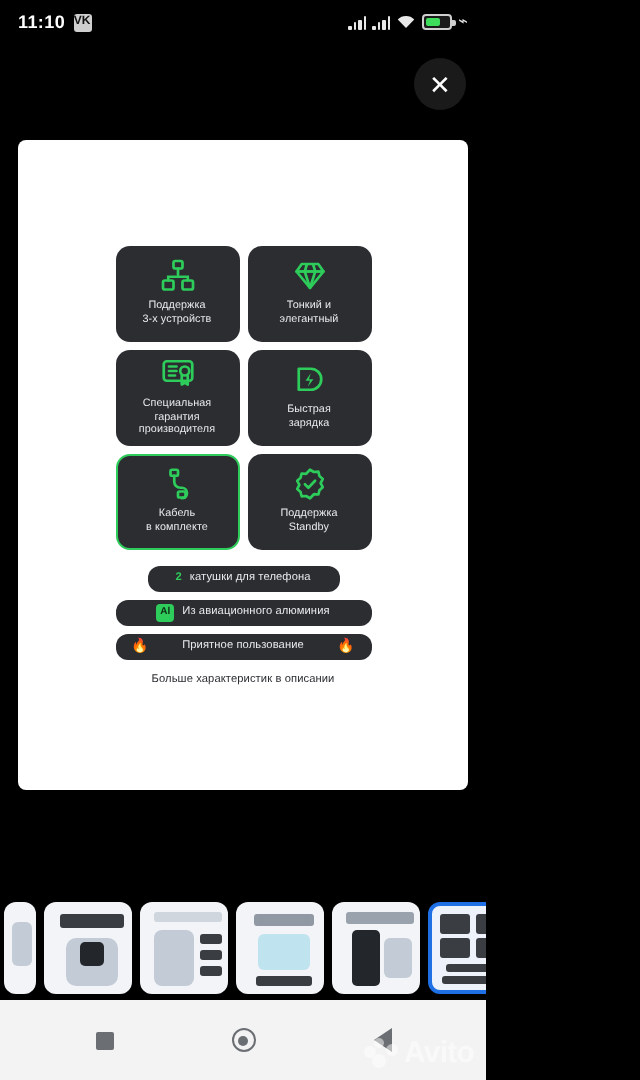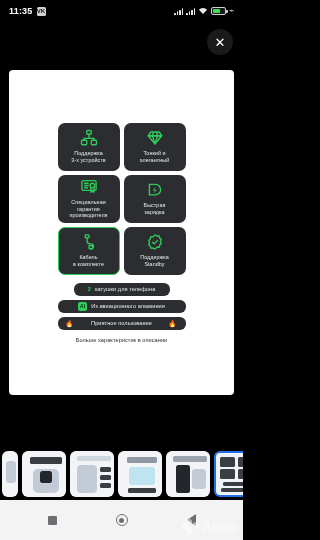--- a/index.html
+++ b/index.html
@@ -146,21 +146,21 @@
   .wm-dots i{ position:absolute; background:#fff; border-radius:50%; }
   .wm-text{ color:#fff; font-size:15px; font-weight:bold; letter-spacing:-.4px; line-height:1; }
 </style>
 </head>
 <body>
 
 <div id="screen">
 
   <div class="statusbar">
     <div class="sb-left">
-      <span class="sb-clock">11:35</span>
+      <span class="sb-clock">11:10</span>
       <span class="vk-badge">VK</span>
     </div>
     <div class="sb-right">
       <span class="bars">
           <i></i>
           <i></i>
           <i></i>
           <i></i>
         </span>
       <span class="bars">

